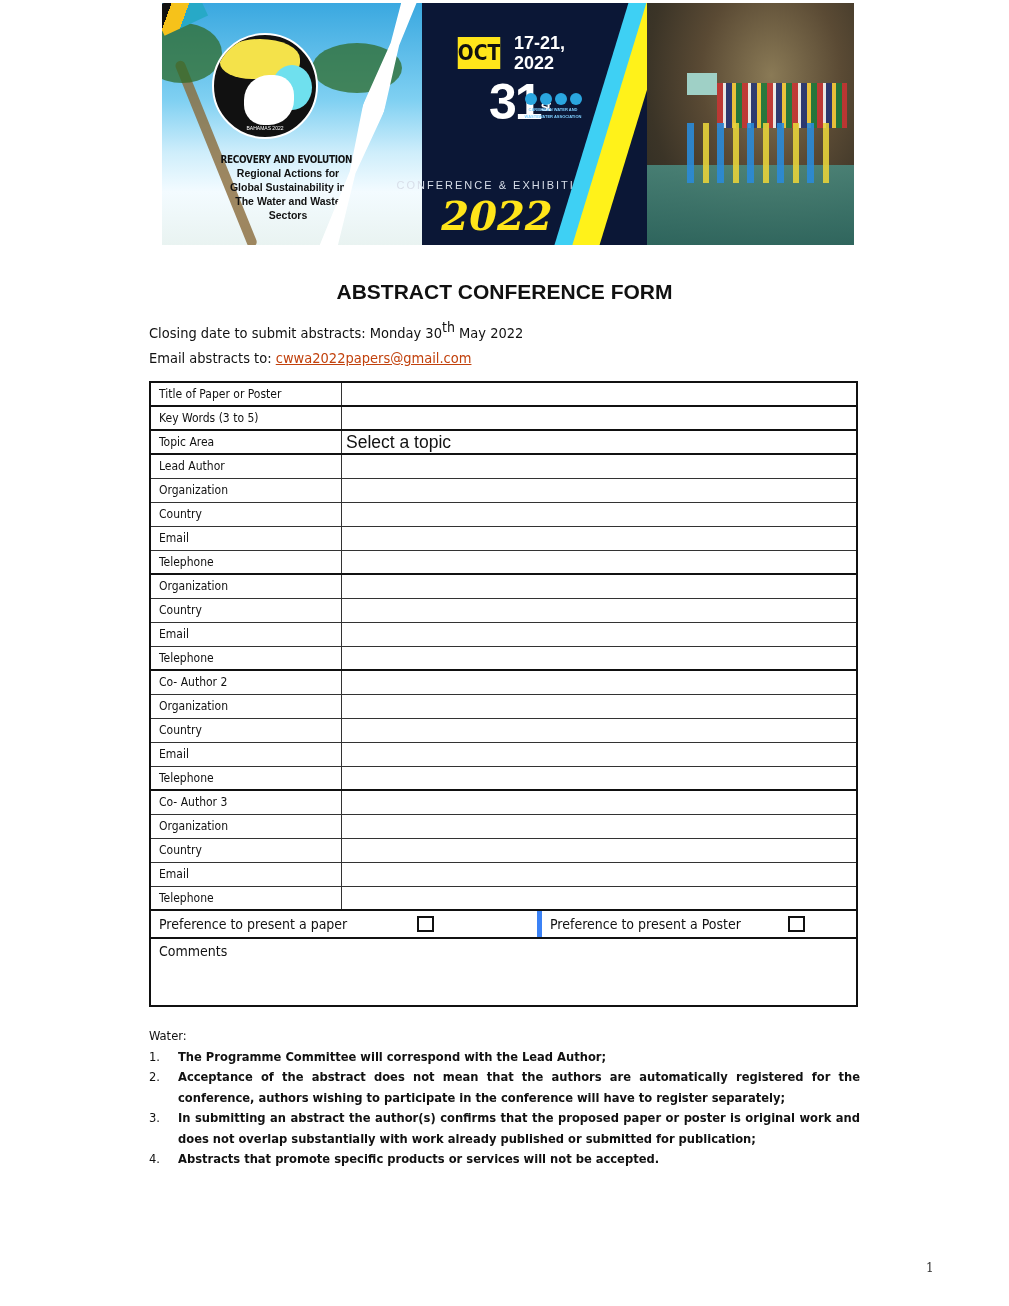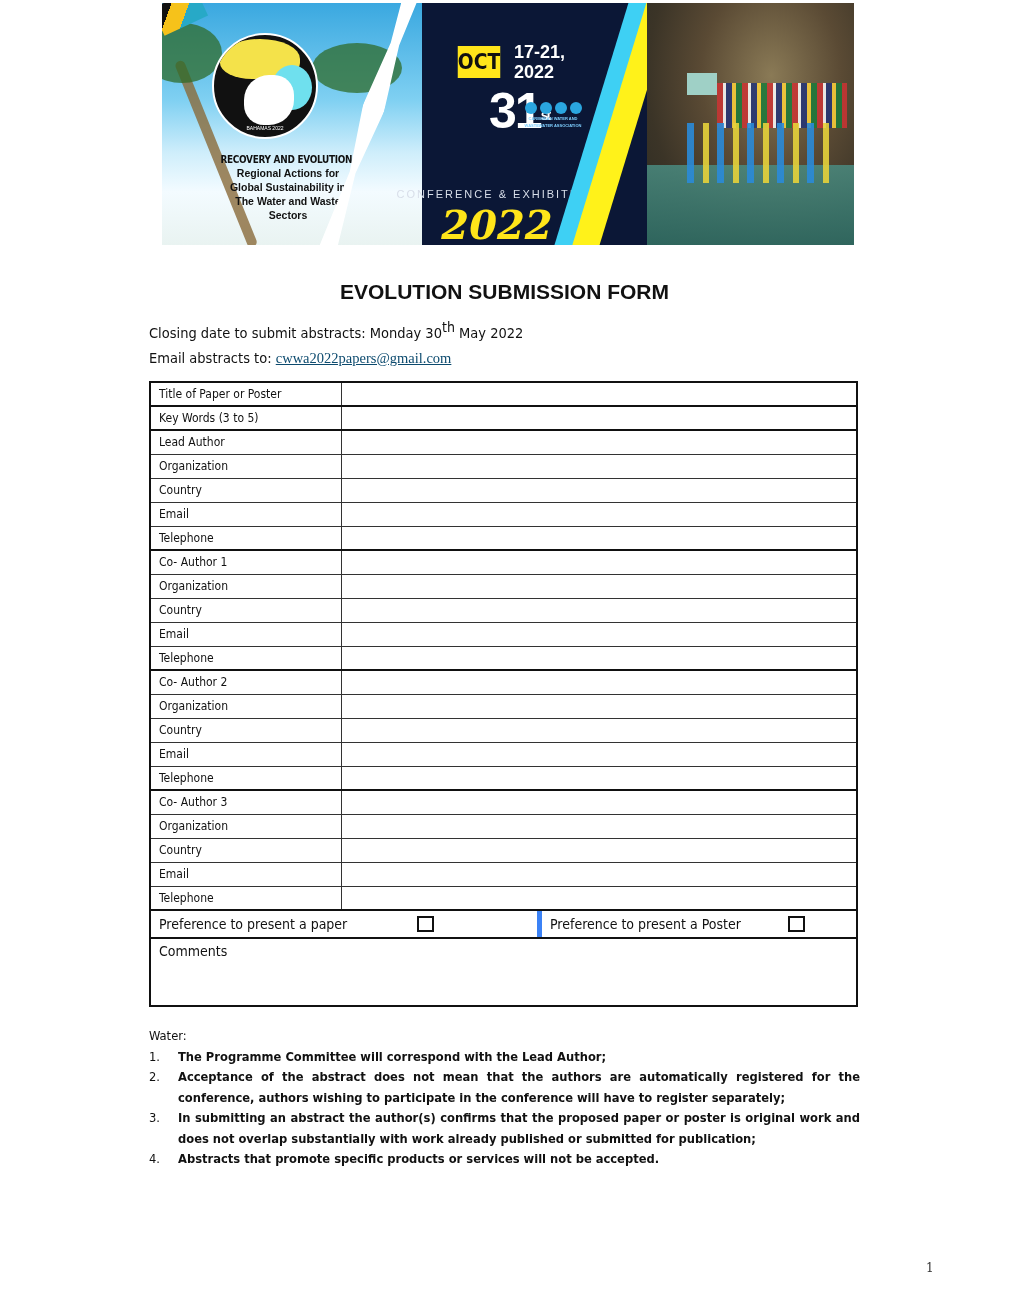--- a/index.html
+++ b/index.html
@@ -20,21 +20,21 @@
   .globe { position:absolute; left:50px; top:30px; width:102px; height:102px; border-radius:50%;
     background:#111; border:2px solid #fff; overflow:hidden; }
   .globe .y { position:absolute; left:6px; top:4px; width:80px; height:40px; background:#f4e24a; border-radius:50% 50% 40% 40%; }
   .globe .c { position:absolute; right:4px; top:30px; width:40px; height:45px; background:#6fe0ee; border-radius:50%; }
   .globe .w { position:absolute; left:30px; top:40px; width:50px; height:50px; background:#fff; border-radius:50% 40% 50% 40%; }
   .globe-label { position:absolute; left:0; right:0; bottom:6px; text-align:center; font-size:5px; color:#fff; }
   .theme { position:absolute; left:6px; top:150px; width:240px; text-align:center; color:#111; }
   .theme .t1 { font-family:"DejaVu Sans Condensed","DejaVu Sans",sans-serif; font-weight:bold; font-size:11px; letter-spacing:-0.3px; transform:scaleX(.9); }
   .theme .t2 { font-weight:bold; font-size:10.5px; line-height:14px; }
 
-  .banner-mid { position:absolute; left:220px; top:17px; width:240px; height:208px; color:#fff; text-align:center; }
+  .banner-mid { position:absolute; left:220px; top:8px; width:240px; height:208px; color:#fff; text-align:center; }
   .oct { position:absolute; left:72px; top:26px; width:50px; height:32px; background:#ffe51a; color:#111;
     font-family:"DejaVu Sans",sans-serif; font-weight:bold; font-size:22px; line-height:32px; transform:scaleX(.85); }
   .dates { position:absolute; left:132px; top:22px; text-align:left; font-weight:bold; font-size:18px; line-height:20px; }
   .num31 { position:absolute; left:66px; top:66px; font-weight:bold; font-size:50px; line-height:50px; letter-spacing:-2px;margin-left:41px; }
   .num31 sup { font-size:14px; vertical-align:top; position:relative; top:4px; }
   .cwwa { position:absolute; left:132px; top:82px; width:78px; text-align:center; }
   .cwwa .drops { display:flex; gap:3px; justify-content:center; }
   .cwwa .drop { width:12px; height:12px; border-radius:50% 50% 50% 50%; background:#2aa6e0; }
   .cwwa .txt { font-size:4px; color:#7fcfff; line-height:5px; margin-top:2px; font-weight:bold; }
   .annual { position:absolute; left:4px; top:116px; width:220px; font-weight:bold; font-size:48px; line-height:50px; letter-spacing:-1px; }
@@ -52,21 +52,21 @@
   .banner-right .band { position:absolute; left:40px; top:120px; width:150px; height:60px;
     background: repeating-linear-gradient(90deg, #2a8ad8 0 7px, transparent 7px 16px, #e6d23a 16px 22px, transparent 22px 30px); opacity:.9; }
   .stripe-blue { position:absolute; left:470px; top:-10px; width:22px; height:270px; background:#3ed0f4; transform:rotate(17deg); transform-origin:top; }
   .stripe-yellow { position:absolute; left:488px; top:-10px; width:26px; height:270px; background:#fff21a; transform:rotate(17deg); transform-origin:top; }
 
   
   .title { position:absolute; left:0; width:1009px; top:280px; text-align:center;
     font-family:"Liberation Sans",sans-serif; font-weight:bold; font-size:21px; }
   .meta { position:absolute; left:149px; font-family:"DejaVu Sans Condensed","DejaVu Sans",sans-serif; font-size:14.5px; color:#111; }
   .meta sup { font-size:14px; }
-  .meta a { color:#0c4a6e; text-decoration:underline;font-family:Liberation Serif, serif; }
+  .meta a { color:#c2410c; text-decoration:underline; }
 
   
   .form { position:absolute; left:149px; top:381px; width:709px; border:2px solid #111; box-sizing:border-box; }
   .row { display:flex; border-bottom:1px solid #333; box-sizing:border-box; height:24px; }
   .row.thick { border-bottom:2px solid #111; }
   .lbl { width:191px; border-right:1px solid #333; padding-left:8px; box-sizing:border-box;
     font-family:"DejaVu Sans Condensed","DejaVu Sans",sans-serif; font-size:12px; line-height:23px; color:#111; white-space:nowrap; }
   .val { flex:1; box-sizing:border-box; outline:none; }
   .val.select { font-family:"Liberation Sans",sans-serif; font-size:17.5px; line-height:23px; padding-left:4px; color:#111; cursor:pointer; }
   .pref { display:flex; height:26px; border-bottom:2px solid #111; }
@@ -134,38 +134,42 @@
   <div class="stripe-blue"></div>
   <div class="stripe-yellow"></div>
   <div class="banner-right">
     <div class="screen"></div>
     <div class="flags"></div>
     <div class="floor"></div>
     <div class="band"></div>
   </div>
 </div>
 
-<div class="title">EVOLUTION SUBMISSION FORM</div>
+<div class="title">ABSTRACT CONFERENCE FORM</div>
 
 <div class="meta" style="top:319px;">
   <span>Closing date to submit abstracts: Monday 30</span><sup>th</sup><span> May 2022</span>
 </div>
 <div class="meta" style="top:350px;">
   <span>Email abstracts to: </span><a>cwwa2022papers@gmail.com</a>
 </div>
 
 <div class="form">
   <div class="row thick">
     <div class="lbl">Title of Paper or Poster</div>
     <div class="val" contenteditable="true" style=""></div>
   </div>
   <div class="row thick">
     <div class="lbl">Key Words (3 to 5)</div>
     <div class="val" contenteditable="true" style=""></div>
   </div>
+  <div class="row thick">
+    <div class="lbl">Topic Area</div>
+    <div class="val select">Select a topic</div>
+  </div>
 
   <div class="row">
     <div class="lbl">Lead Author</div>
     <div class="val" contenteditable="true" style=""></div>
   </div>
   <div class="row">
     <div class="lbl">Organization</div>
     <div class="val" contenteditable="true" style=""></div>
   </div>
   <div class="row">
@@ -174,24 +178,20 @@
   </div>
   <div class="row">
     <div class="lbl">Email</div>
     <div class="val" contenteditable="true" style=""></div>
   </div>
   <div class="row thick">
     <div class="lbl">Telephone</div>
     <div class="val" contenteditable="true" style=""></div>
   </div>
 
-  <div class="row">
-    <div class="lbl">Co- Author 1</div>
-    <div class="val" contenteditable="true" style=""></div>
-  </div>
   <div class="row">
     <div class="lbl">Organization</div>
     <div class="val" contenteditable="true" style=""></div>
   </div>
   <div class="row">
     <div class="lbl">Country</div>
     <div class="val" contenteditable="true" style=""></div>
   </div>
   <div class="row">
     <div class="lbl">Email</div>

